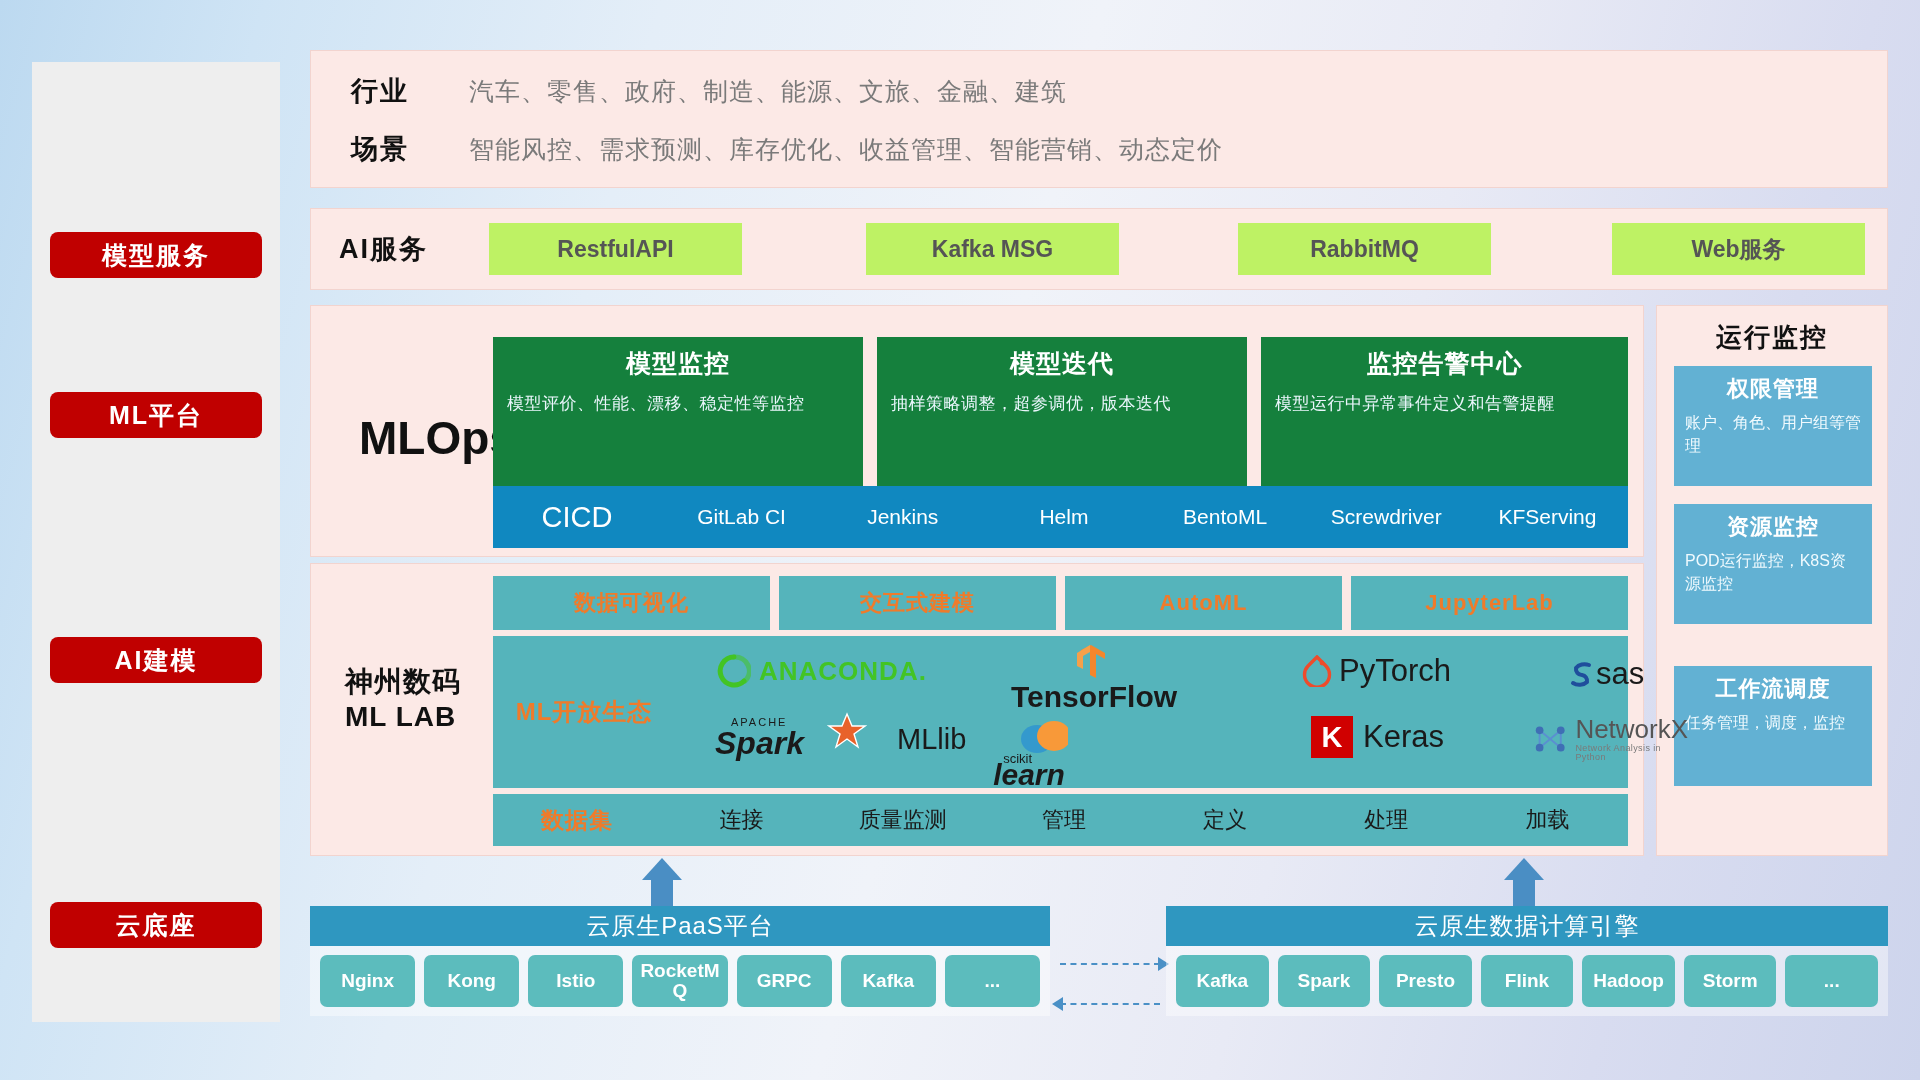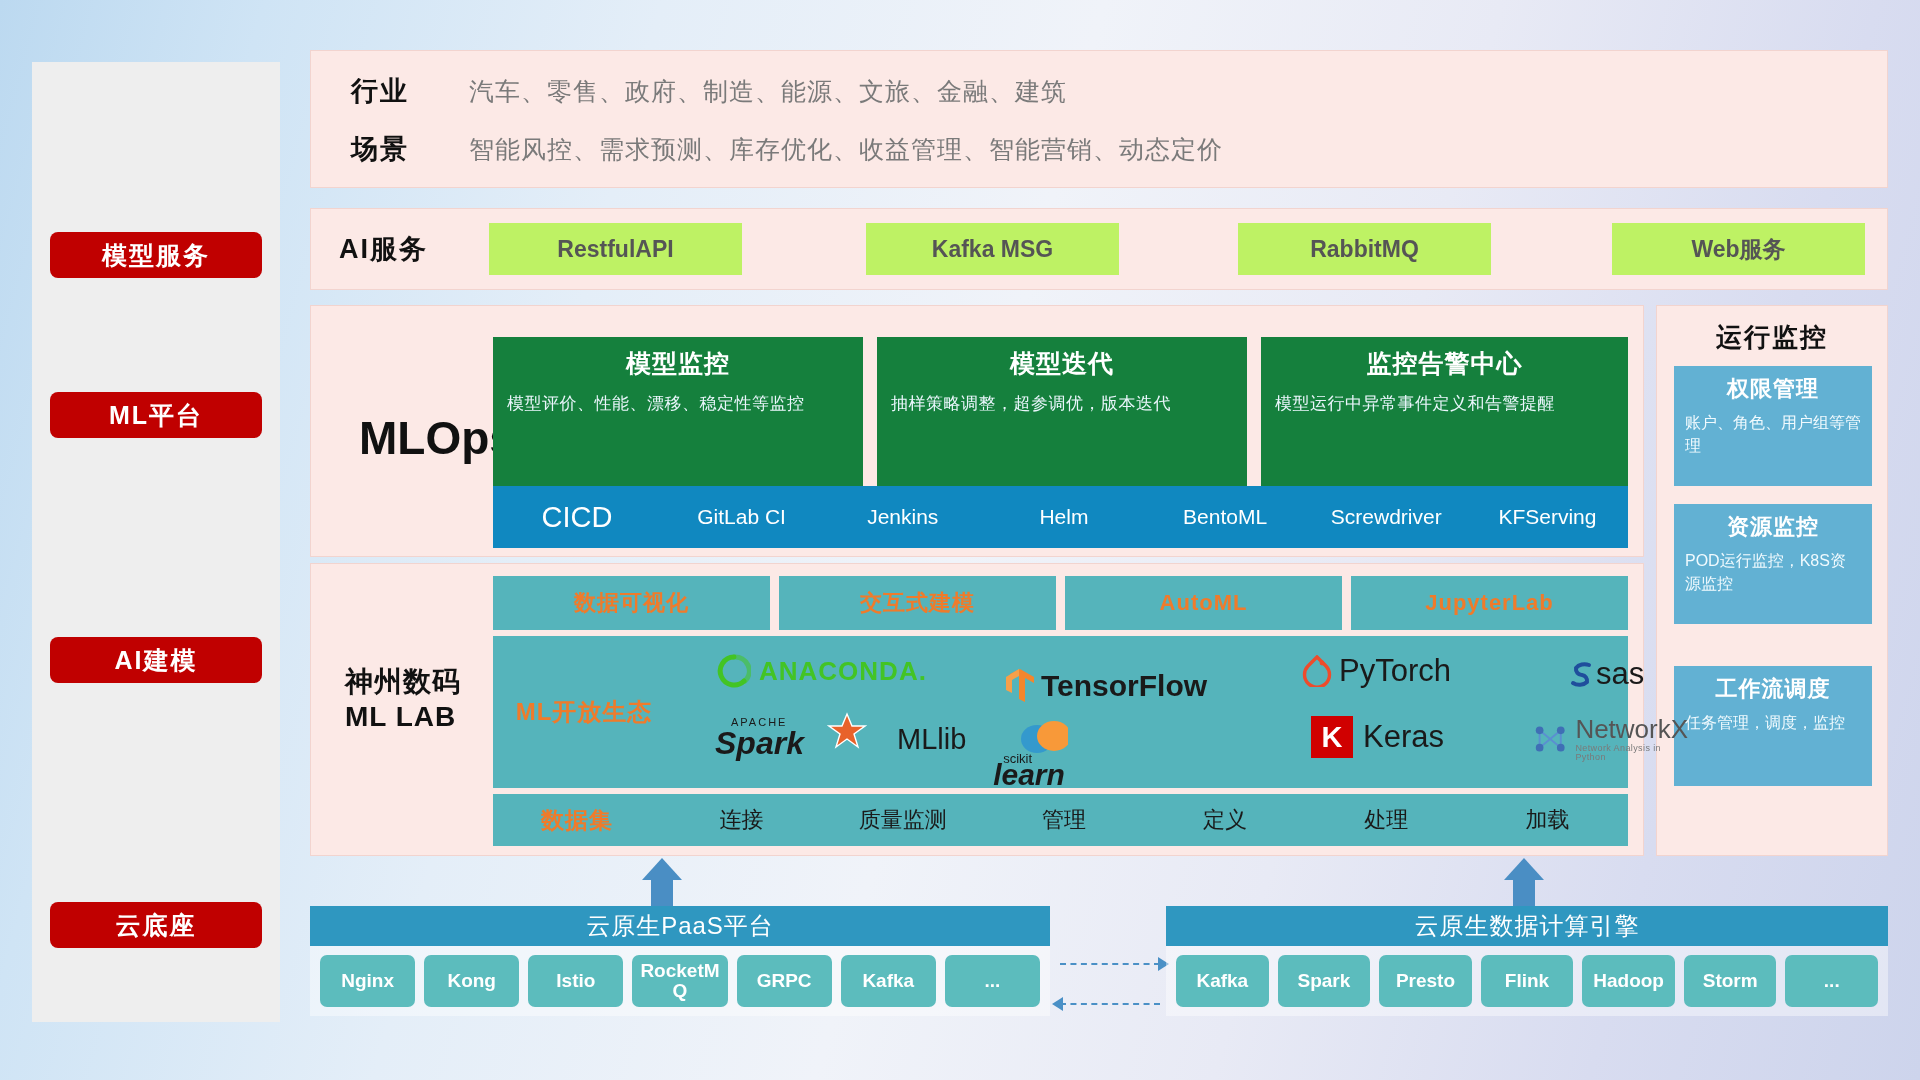--- a/index.html
+++ b/index.html
@@ -296,21 +296,21 @@
       <div class="eco-logos">
 
         <div class="logo" style="left:42px; top:18px;">
           <svg width="34" height="34" viewBox="0 0 34 34">
             <path d="M17 3 a14 14 0 1 0 10 24" fill="none" stroke="#43c425" stroke-width="5" stroke-linecap="round"></path>
             <path d="M28 27 a14 14 0 0 0 -11 -24" fill="none" stroke="#43c425" stroke-width="5" stroke-linecap="round" opacity=".55"></path>
           </svg>
           <span class="logo-txt" style="color:#43c425; font-size:26px; margin-left:8px; letter-spacing:1px;">ANACONDA.</span>
         </div>
 
-        <div class="logo" style="left:330px; top:32px;">
+        <div class="logo" style="left:330px; top:8px;flex-direction:column;">
           <svg width="30" height="36" viewBox="0 0 30 36">
             <polygon points="15,1 29,9 29,15 20,10 20,34 14,31 14,7 5,12 5,6" fill="#f4862c"></polygon>
             <polygon points="14,1 1,9 1,22 7,25 7,12 14,8" fill="#f6a04a"></polygon>
           </svg>
           <span class="logo-txt" style="color:#1a1a1a; font-size:30px; margin-left:6px;">TensorFlow</span>
         </div>
 
         <div class="logo" style="left:627px; top:17px;">
           <svg width="30" height="32" viewBox="0 0 30 32">
             <path d="M15 2 L24 11 a12.5 12.5 0 1 1 -18 0 Z" fill="none" stroke="#ee4c2c" stroke-width="3.4"></path>

